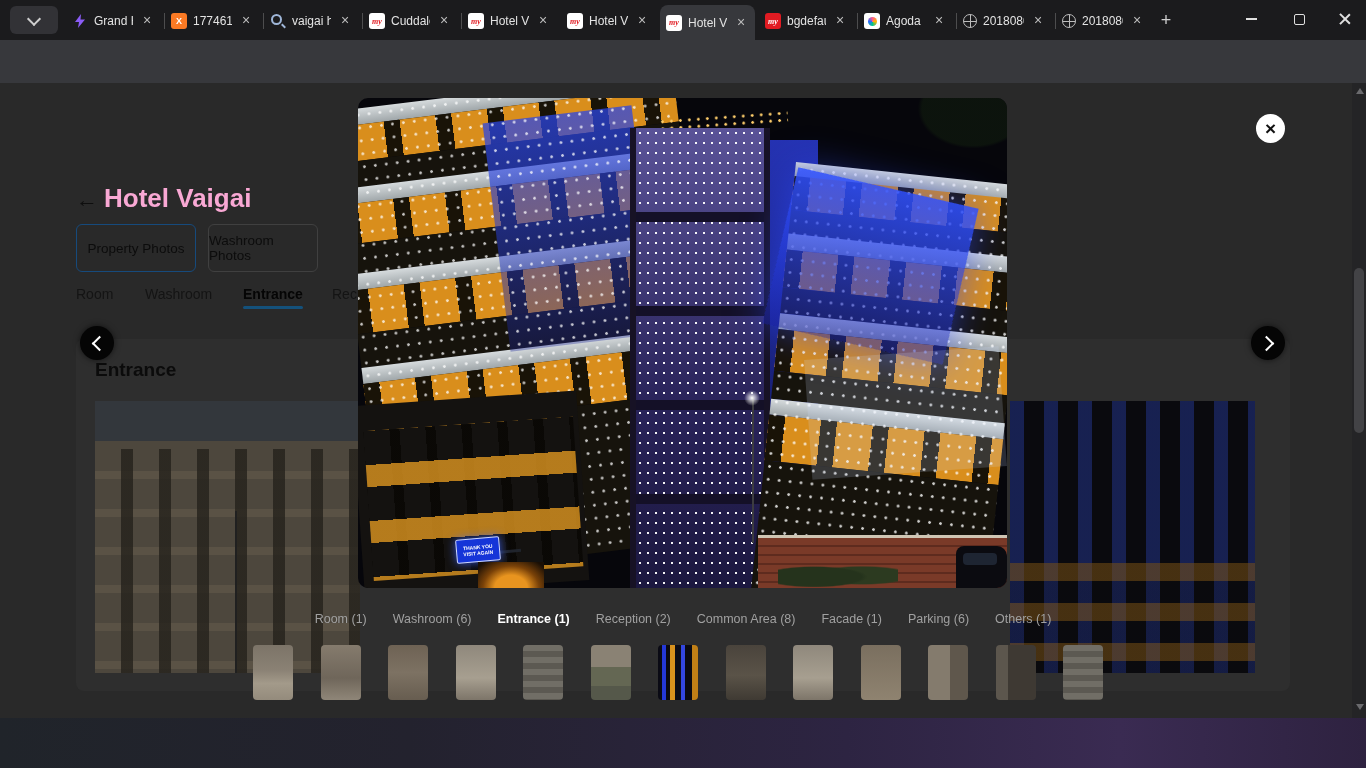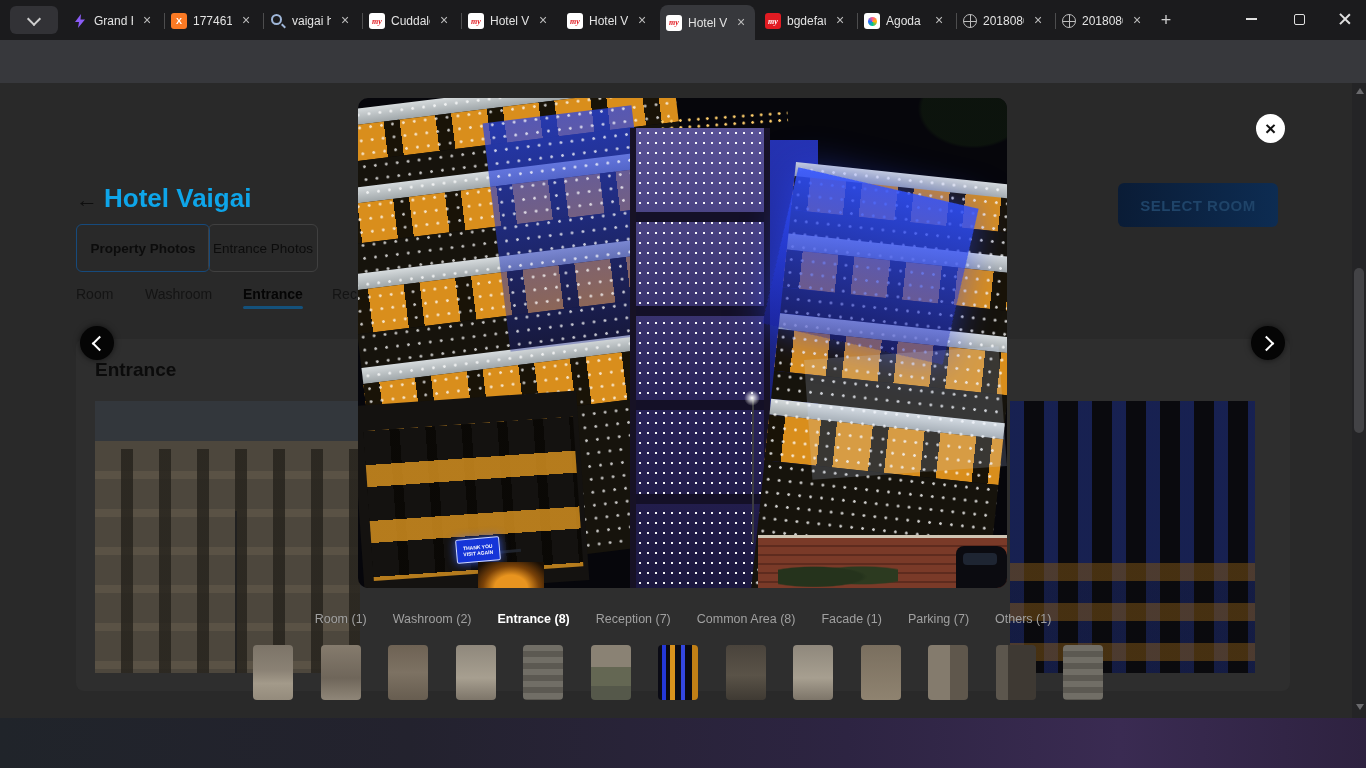--- a/index.html
+++ b/index.html
@@ -55,24 +55,24 @@
   .avatar{width:22px;height:22px;border-radius:50%;background:#9aa0a6;position:relative;overflow:hidden;}
   .avatar::before{content:"";position:absolute;left:7px;top:4px;width:8px;height:8px;border-radius:50%;background:#e8eaed;}
   .avatar::after{content:"";position:absolute;left:3px;top:13px;width:16px;height:10px;border-radius:50%;background:#e8eaed;}
   .avdot{position:absolute;right:-2px;top:-2px;width:8px;height:8px;border-radius:50%;background:#ff5f57;}
   .chatbtn{height:30px;background:#1d1d21;border-radius:15px;display:flex;align-items:center;gap:6px;padding:0 12px 0 8px;color:#f0f0f0;font-size:13px;cursor:pointer;}
   .copilot{width:18px;height:18px;border-radius:50%;background:conic-gradient(#f7b500,#ff5e8a,#9b5cff,#00b4ff,#00d97e,#f7b500);}
 
   
   .viewport{left:0;top:83px;width:1366px;height:635px;background:#292929;overflow:hidden;}
   .backarrow{left:76px;top:104px;font-size:22px;color:#0e0e0e;font-weight:bold;}
-  .pgtitle{left:104px;top:100px;font-size:26px;font-weight:bold;color:#0ea5e9;}
+  .pgtitle{left:104px;top:100px;font-size:26px;font-weight:bold;color:#f9a8d4;}
   .selroom{left:1118px;top:100px;width:160px;height:44px;border-radius:6px;background:linear-gradient(90deg,#0a1c36,#0d2c52);color:#1f4469;font-weight:bold;font-size:15px;letter-spacing:.5px;display:flex;align-items:center;justify-content:center;cursor:pointer;}
   .photobtn{top:141px;height:48px;border-radius:6px;display:flex;align-items:center;justify-content:center;font-size:13.5px;color:#0c0c0c;box-sizing:border-box;cursor:pointer;}
-  .pb1{left:76px;width:134px;border:1px solid #164a7c;font-weight:bold;}
+  .pb1{left:76px;width:120px;border:1px solid #164a7c;}
   .pb2{left:208px;width:110px;border:1px solid #404040;}
   .sectab{top:203px;font-size:14px;color:#141414;cursor:pointer;}
   .st1{left:76px;} .st2{left:145px;} .st3{left:243px;font-weight:bold;color:#050505;} .st4{left:332px;}
   .st3::after{content:"";position:absolute;left:0;right:0;bottom:-7px;height:3px;background:#14517b;border-radius:2px;}
   .card{background:#2e2e2e;border-radius:8px;}
   .entcard{left:76px;top:256px;width:1214px;height:352px;}
   .secheading{font-size:19px;font-weight:bold;color:#0b0b0b;}
 
   
   .dimimg{top:318px;height:272px;overflow:hidden;background:#17181a;}
@@ -265,23 +265,22 @@
       <span class="chatbtn">
         <span class="copilot"></span>
         <span>Chat</span>
       </span>
     </div>
   </div>
 
   <div class="abs viewport">
     <div class="abs backarrow">←</div>
     <div class="abs pgtitle">Hotel Vaigai</div>
-    <div class="abs selroom">SELECT ROOM</div>
     <div class="abs photobtn pb1">Property Photos</div>
-    <div class="abs photobtn pb2">Entrance Photos</div>
+    <div class="abs photobtn pb2">Washroom Photos</div>
     <div class="abs sectab st1">Room</div>
     <div class="abs sectab st2">Washroom</div>
     <div class="abs sectab st3">Entrance</div>
     <div class="abs sectab st4">Rec</div>
 
     <div class="abs card entcard"></div>
     <div class="abs secheading" style="left:95px;top:276px">Entrance</div>
 
     <div class="abs dimimg dimleft">
       <div class="sky"></div>
@@ -364,26 +363,26 @@
     </div>
     <div class="abs doorway"></div>
   </div>
 
   <div class="abs closebtn">
       <span>×</span>
     </div>
 
   <div class="abs catrow">
     <span class="cat">Room (1)</span>
-    <span class="cat">Washroom (2)</span>
-    <span class="cat active">Entrance (8)</span>
-    <span class="cat">Reception (7)</span>
+    <span class="cat">Washroom (6)</span>
+    <span class="cat active">Entrance (1)</span>
+    <span class="cat">Reception (2)</span>
     <span class="cat">Common Area (8)</span>
     <span class="cat">Facade (1)</span>
-    <span class="cat">Parking (7)</span>
+    <span class="cat">Parking (6)</span>
     <span class="cat">Others (1)</span>
   </div>
 
   <div class="abs thumbrow">
     <div class="thumb t-bed"></div>
     <div class="thumb t-bed2"></div>
     <div class="thumb t-art"></div>
     <div class="thumb t-wash"></div>
     <div class="thumb t-facade"></div>
     <div class="thumb t-green"></div>

